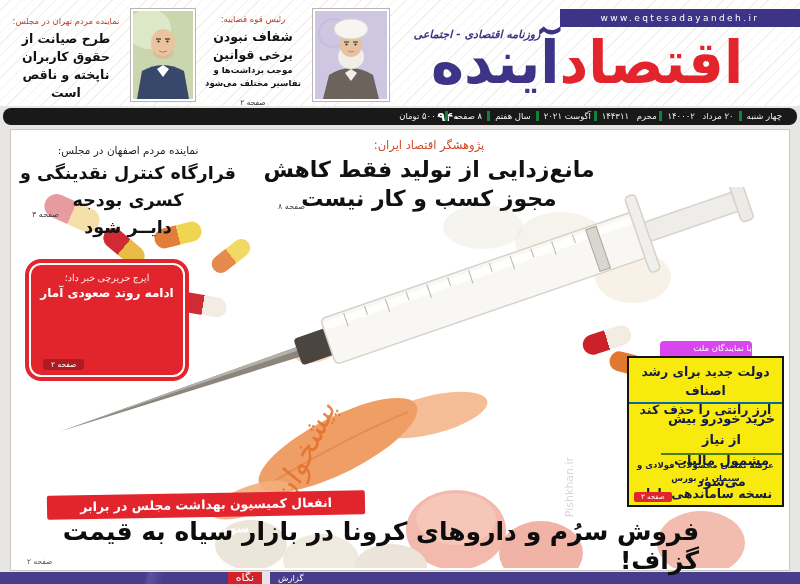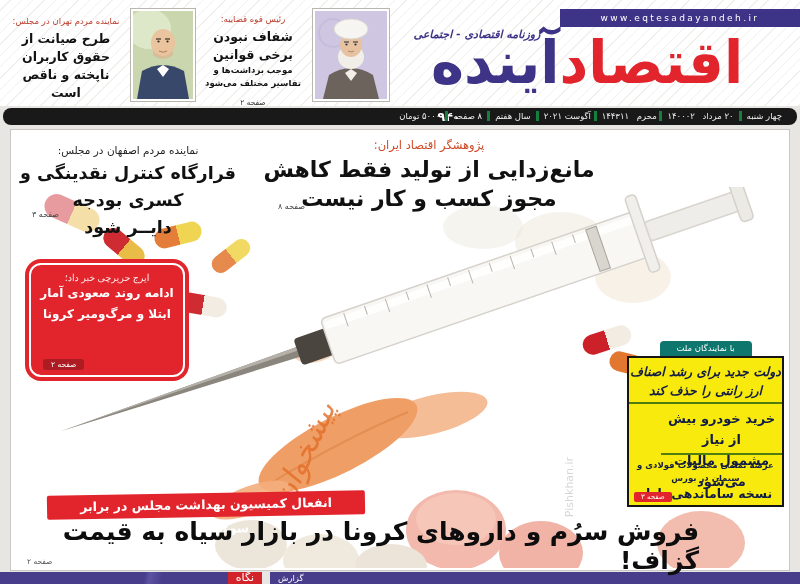--- a/index.html
+++ b/index.html
@@ -57,25 +57,25 @@
     background:#e2242c;border-radius:16px;padding:4px;box-sizing:border-box;}
   .corona .inner{height:100%;border:2px solid #fff;border-radius:12px;box-sizing:border-box;
     text-align:center;color:#fff;position:relative;}
   .corona .kick{font-size:9.5px;margin-top:7px;color:#ffecec;font-family:Liberation Serif, serif;}
   .corona .l{font-weight:bold;font-size:12px;line-height:21px;}
   .corona .badge{position:absolute;left:12px;bottom:5px;background:#ad1c22;color:#fff;
     font-size:7.5px;padding:1px 8px;border-radius:3px;}
 
   
   .mp{position:absolute;top:211px;left:616px;width:157px;z-index:2;}
-  .mp-tab{width:92px;margin:0 auto;background:#0f766e;color:#fff;font-size:8.5px;height:15px;
-    line-height:15px;text-align:center;border-radius:4px 4px 0 0;}
+  .mp-tab{width:92px;margin:0 auto;background:#d946ef;color:#fff;font-size:8.5px;height:15px;
+    line-height:15px;border-radius:4px 4px 0 0;}
   .mp-box{border:2px solid #151515;background:#f8ea0d;color:#131c45;text-align:center;}
   .mp-s{padding-top:4px;}
-  .mp-s1{height:40px;border-bottom:2px solid #4d7c0f;font-style:italic;}
+  .mp-s1{height:40px;border-bottom:2px solid #0369a1;}
   .mp-s2{height:45px;border-bottom:2px solid #4d7c0f;margin-left:32px;}
   .mp-s3{height:46px;position:relative;}
   .mp .b1{font-weight:bold;font-size:12.5px;line-height:19px;}
   .mp .b2{font-weight:bold;font-size:13px;line-height:21px;}
   .mp .sm{font-weight:bold;font-size:8.5px;line-height:13px;letter-spacing:-0.2px;}
   .mp .b3{font-weight:bold;font-size:12.5px;line-height:17px;}
   .mp .badge{position:absolute;left:5px;bottom:3px;background:#e2242c;color:#fff;font-size:7px;
     padding:1px 7px;border-radius:2px;}
 
   
@@ -256,21 +256,20 @@
       <div class="kick">نماینده مردم اصفهان در مجلس:</div>
       <h2>قرارگاه کنترل نقدینگی و کسری بودجه</h2>
       <h2>دایــر شود</h2>
       <div class="pg">صفحه ۳</div>
     </div>
 
     <div class="corona">
       <div class="inner">
         <div class="kick">ایرج حریرچی خبر داد؛</div>
         <div class="l">ادامه روند صعودی آمار</div>
-        <div class="l">ابتلا و مرگ‌ومیر کرونا</div>
         <div class="badge">صفحه ۲</div>
       </div>
     </div>
 
     <div class="mp">
       <div class="mp-tab">با نمایندگان ملت</div>
       <div class="mp-box">
         <div class="mp-s mp-s1">
           <div class="b1">دولت جدید برای رشد اصناف</div>
           <div class="b1">ارز رانتی را حذف کند</div>

